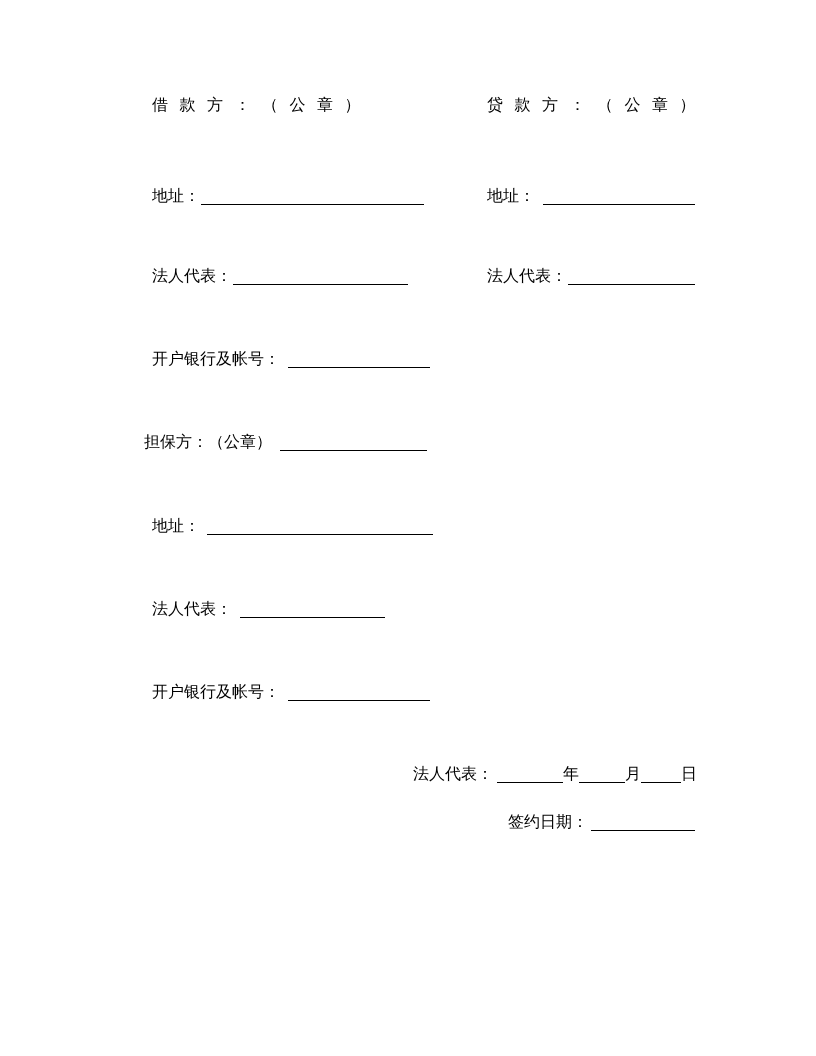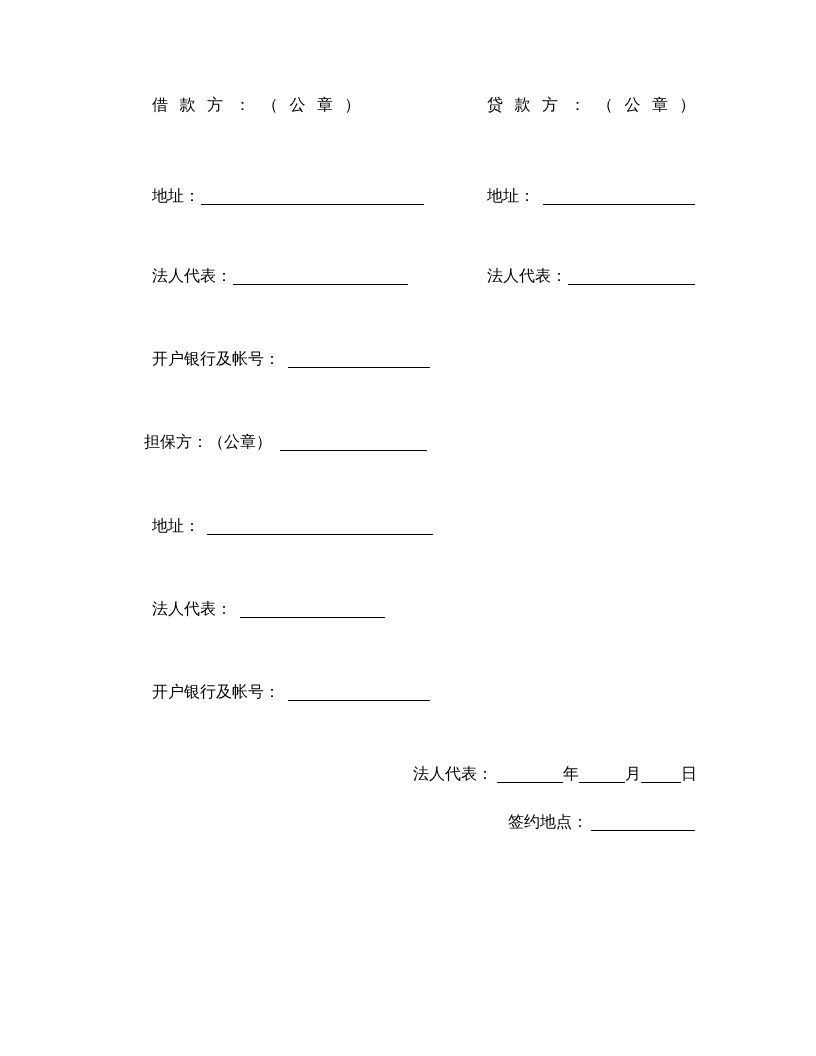--- a/index.html
+++ b/index.html
@@ -76,16 +76,16 @@
 
   <div class="row" style="left:152px; top:682px;">
     <span>开户银行及帐号：</span><span class="blank" style="width:142px; margin-left:8px;"></span>
   </div>
 
   <div class="row" style="left:413px; top:764px;">
     <span>法人代表：</span><span class="blank" style="width:66px; margin-left:4px;"></span><span>年</span><span class="blank" style="width:46px;"></span><span>月</span><span class="blank" style="width:40px;"></span><span>日</span>
   </div>
 
   <div class="row" style="left:508px; top:812px;">
-    <span>签约地点：</span><span class="blank" style="width:104px; margin-left:3px;"></span>
+    <span>签约日期：</span><span class="blank" style="width:104px; margin-left:3px;"></span>
   </div>
 
 </div>
 
 </body></html>

